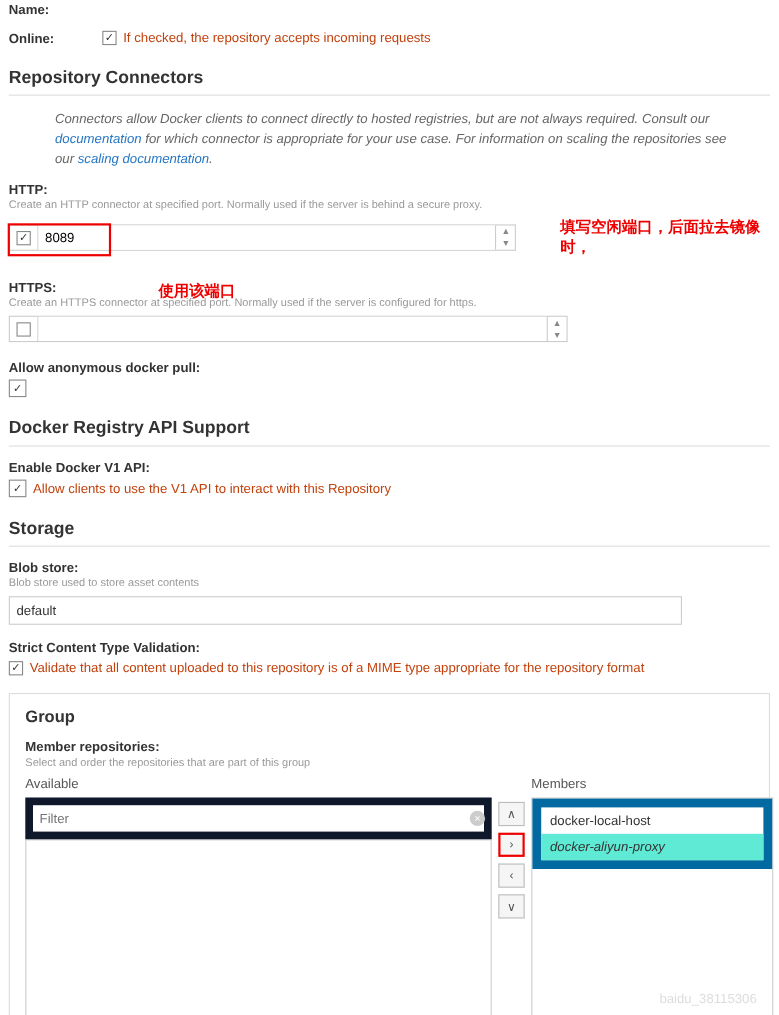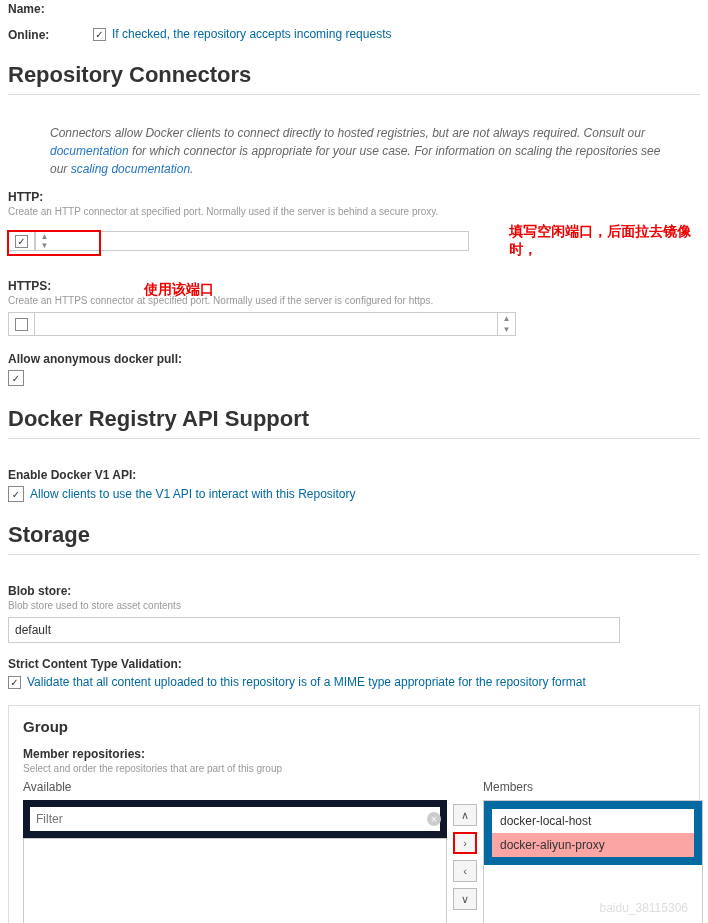--- a/index.html
+++ b/index.html
@@ -18,28 +18,28 @@
     .text-input {
       border: 1px solid #ccc;
       padding: 3px 6px;
       font-size: 12px;
       width: 485px;
     }
     .redbox { border: 2px solid #e00; }
     .chk-row { display: flex; align-items: center; gap: 6px; }
     .chk { width: 13px; height: 13px; border: 1px solid #888; display: inline-flex; align-items: center; justify-content: center; font-size: 10px; background: #fff; cursor: pointer; }
     .chk.redbox { width: 16px; height: 16px; }
-    .chk-lbl { color: #0369a1; }
+    .chk-lbl { color: #c2410c; }
     h2.section {
-      font-size: 22px;
+      font-size: 16px;
       font-weight: bold;
       color: #333;
       border-bottom: 1px solid #ddd;
       padding-bottom: 6px;
-      margin: 20px 0 29px 0;
+      margin: 20px 0 12px 0;
     }
     .italic-help { font-style: italic; color: #666; font-size: 12px; margin-left: 42px; margin-right: 30px; line-height: 1.5; }
     .italic-help a { color: #2476c3; text-decoration: none; }
     .field-label { font-weight: bold; font-size: 12px; margin-top: 12px; margin-bottom: 2px; }
     .field-hint { color: #999; font-size: 10px; margin-bottom: 6px; }
     .port-row { display: flex; align-items: stretch; border: 1px solid #ccc; width: 508px; position: relative; }
     .port-row .chkcell { width: 26px; display: flex; align-items: center; justify-content: center; border-right: 1px solid #ccc; }
     .port-row .port-input { flex: 1; border: none; padding: 4px 6px; font-size: 12px; outline: none; }
     .port-row .spin { width: 18px; border-left: 1px solid #ccc; display: flex; flex-direction: column; }
     .port-row .spin span { flex:1; font-size:8px; display:flex; align-items:center; justify-content:center; cursor:pointer; color:#888; }
@@ -53,21 +53,21 @@
     .col { display:flex; flex-direction:column; }
     .col-label { font-size:12px; color:#555; margin-bottom:6px; }
     .filter-wrap { position:relative; }
     .filter { border:7px solid #0f172a; padding:5px 24px 5px 6px; font-size:12px; width:100%; }
     .filter-clear { position:absolute; right:6px; top:50%; transform:translateY(-50%); width:14px; height:14px; border-radius:50%; background:#ccc; color:#fff; font-size:10px; display:flex; align-items:center; justify-content:center; cursor:pointer; }
     .listbox { border:1px solid #ccc; min-height:180px; background:#fff; }
     .available-list { width: 424px; }
     .members-list { width: 220px; }
     .members-redbox { border:8px solid #0369a1; }
     .member-item { padding:5px 8px; font-size:12px; cursor:pointer; }
-    .member-item.sel { background:#fca5a5; }
+    .member-item.sel { background:#5eead4;font-style:italic; }
     .btn-col { display:flex; flex-direction:column; gap:6px; justify-content:flex-start; margin-top: 24px; }
     .mv-btn { width:24px; height:22px; border:1px solid #bbb; background:#f5f5f5; font-size:11px; cursor:pointer; display:flex; align-items:center; justify-content:center; color:#555; }
     .mv-btn.redbox { border:2px solid #e00; }
     .watermark { position: absolute; right: 20px; bottom: 8px; color:#ddd; font-size:12px; }
   </style>
 </head>
 <body>
 
 <div class="row">
   <div class="row-label">Name:</div>
@@ -86,20 +86,21 @@
   <span>Connectors allow Docker clients to connect directly to hosted registries, but are not always required. Consult our </span><a href="#">documentation</a><span> for which connector is appropriate for your use case. For information on scaling the repositories see our </span><a href="#">scaling documentation</a><span>.</span>
 </p>
 
 <div class="field-label">HTTP:</div>
 <div class="field-hint">Create an HTTP connector at specified port. Normally used if the server is behind a secure proxy.</div>
 <div style="display:flex; align-items:center; gap:40px;">
   <div class="port-row port-redbox">
     <div class="chkcell">
         <span class="chk">✓</span>
       </div>
+    <input class="port-input" value="8089" style="">
     <div class="spin">
       <span>▲</span>
       <span>▼</span>
     </div>
   </div>
   <span class="red-note">填写空闲端口，后面拉去镜像时，</span>
 </div>
 
 <div style="display:flex; align-items:center; gap:40px; margin-top:8px;">
   <div style="width:508px;">

